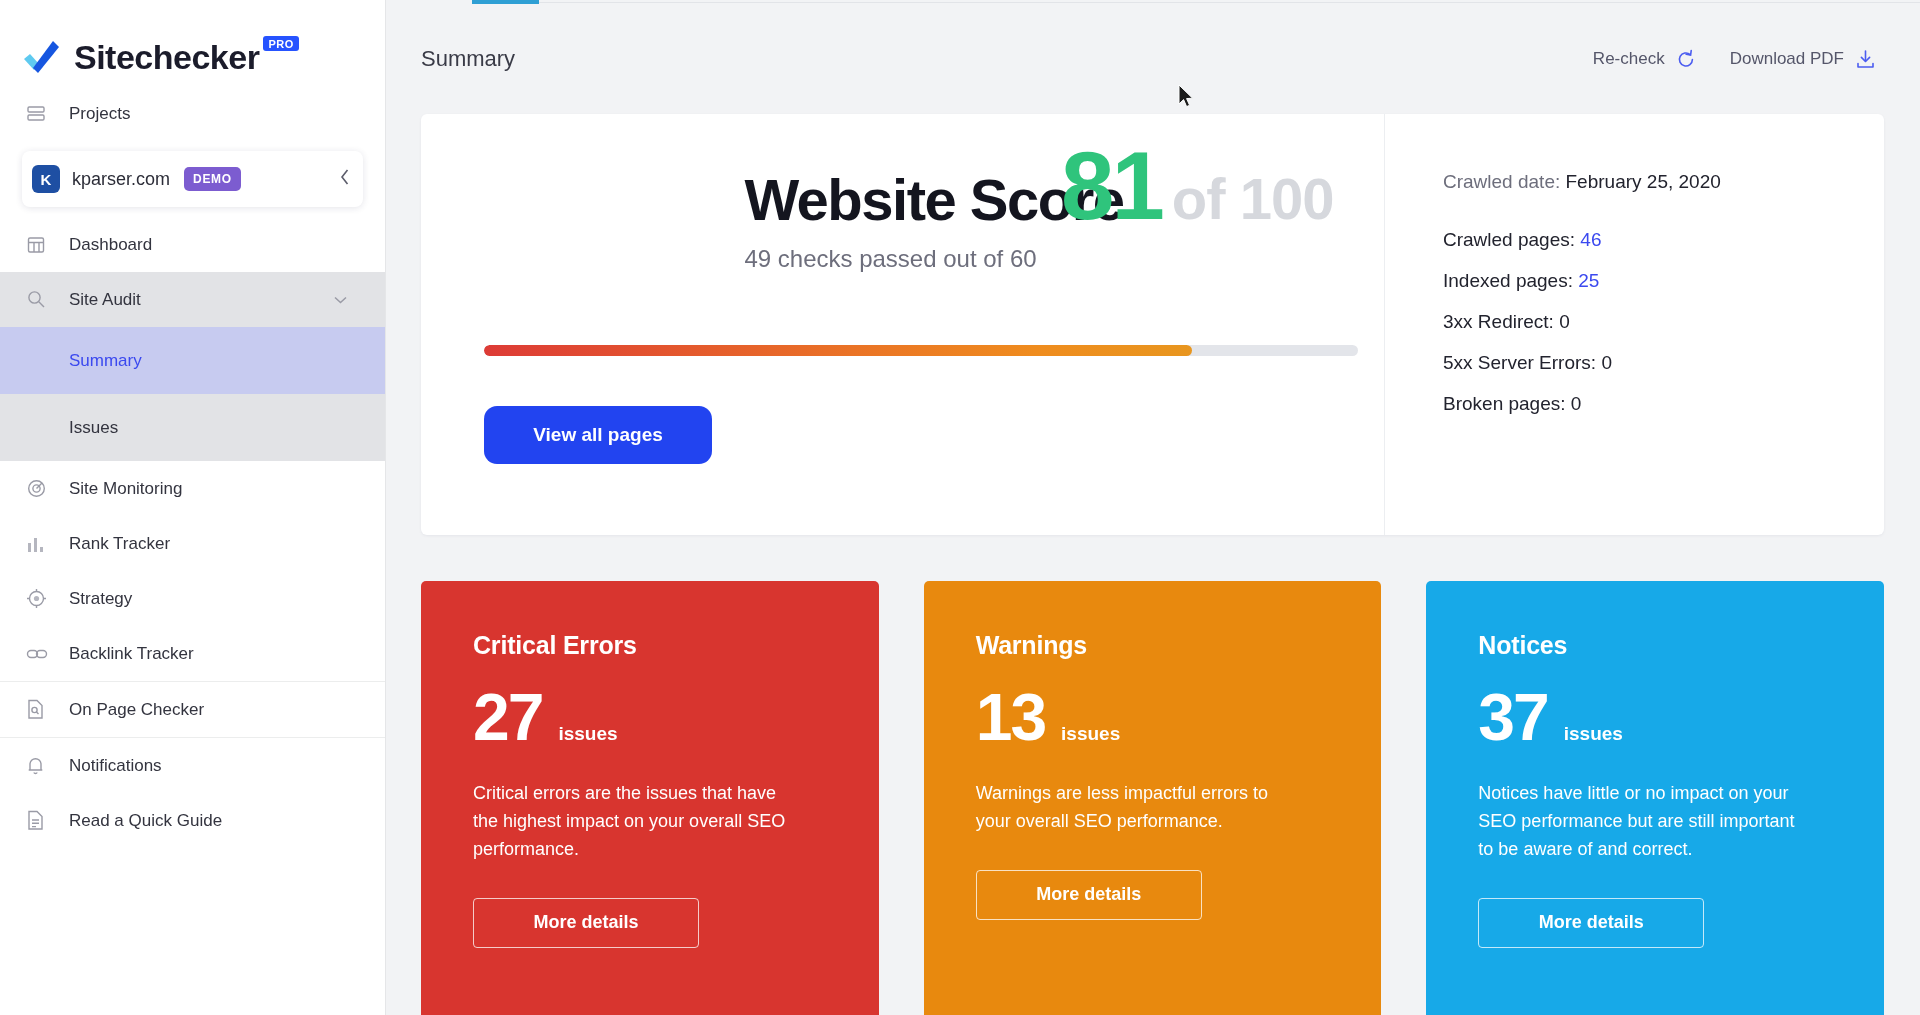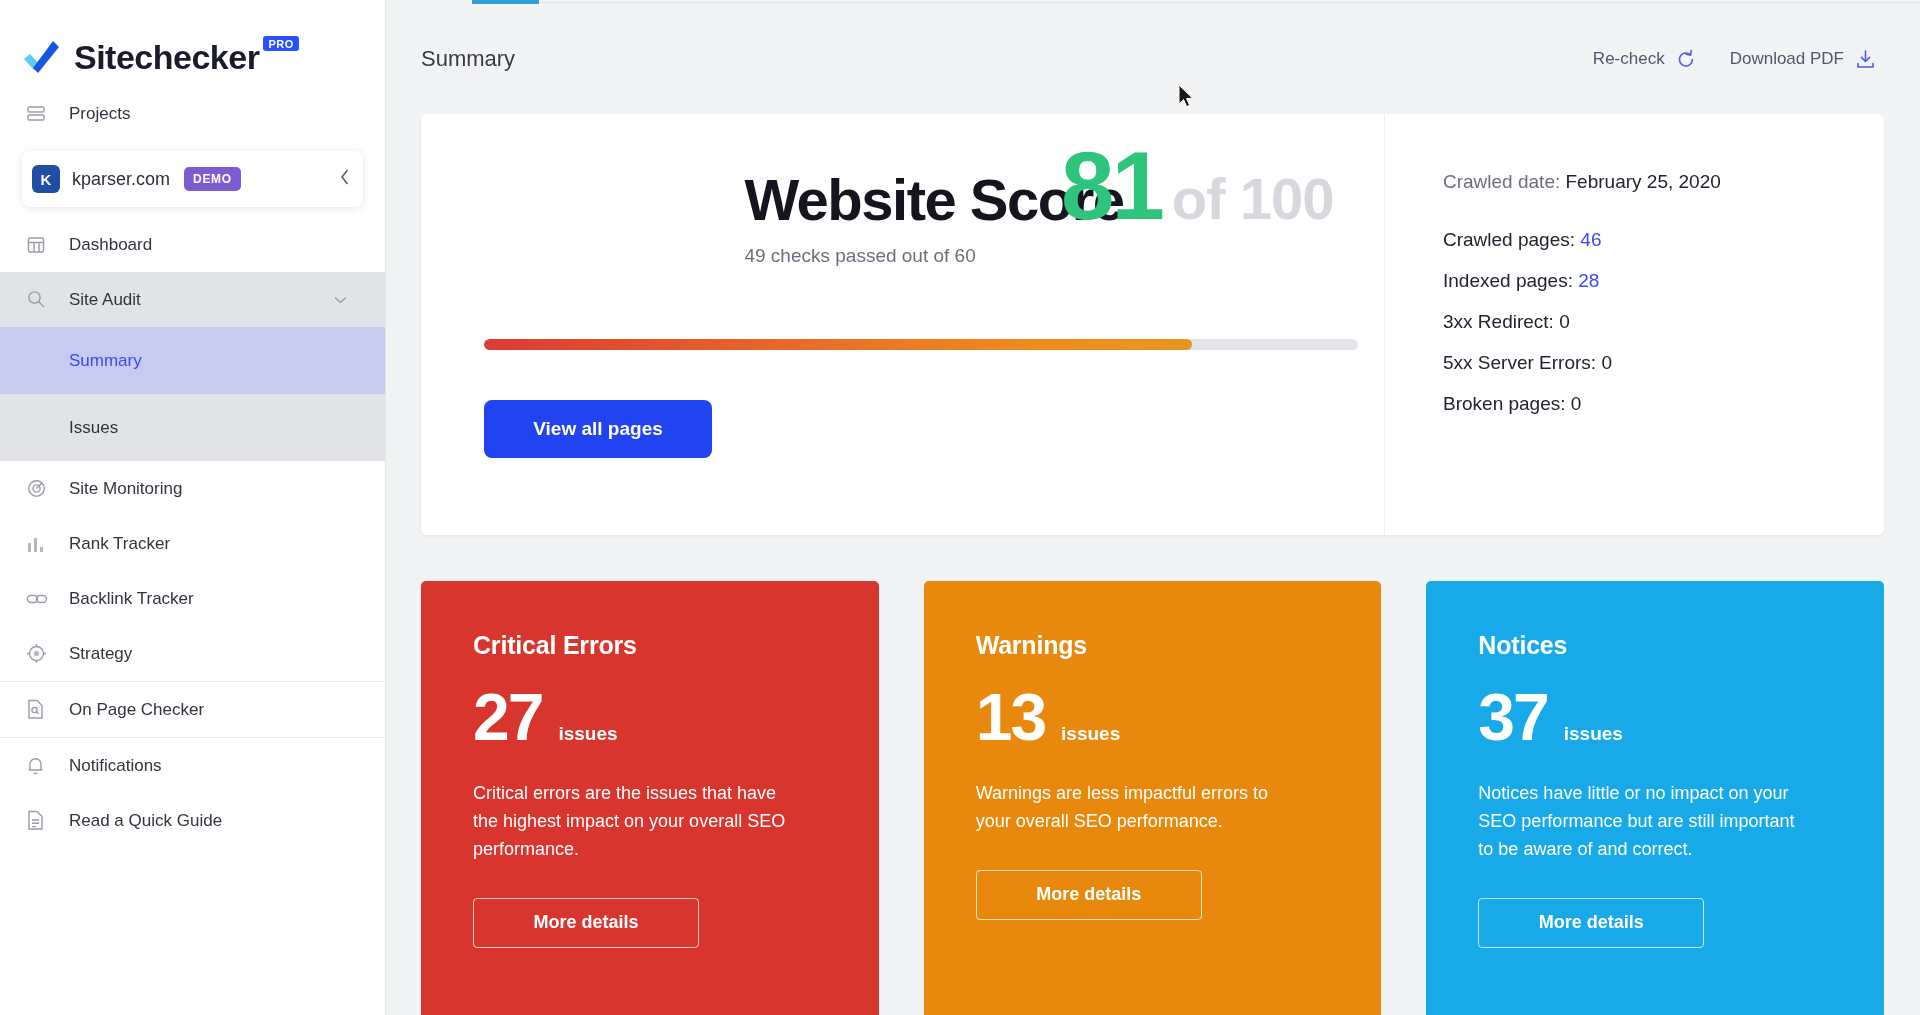--- a/index.html
+++ b/index.html
@@ -128,21 +128,21 @@
     height: 421px;
     display: flex;
     box-shadow: 0 1px 3px rgba(20,25,60,0.06);
   }
   .score-left { flex: 1; padding: 57px 0 0 63px; position: relative; }
   .score-title-row { display: flex; align-items: flex-start; justify-content: center; }
   .score-h1 {
     font-size: 58px; font-weight: 700; color: #14151f;
     letter-spacing: -1.5px; line-height: 1;
   }
-  .score-sub { font-size: 19px; color: #6d6e7c; margin-top: 16px; }
+  .score-sub { font-size: 24px; color: #6d6e7c; margin-top: 16px; }
   .score-big-wrap {
     position: absolute; left: 640px; top: 24px;
     display: flex; align-items: baseline;
   }
   .score-big { font-size: 96px; font-weight: 700; color: #2fc47c; letter-spacing: -3px; line-height: 1;}
   .score-of { font-size: 58px; font-weight: 700; color: #d6d8dd; letter-spacing: -1px; margin-left: 10px;}
   .progress-outer {
     margin-top: 72px;
     width: 874px; height: 11px;
     background: #e3e5ea; border-radius: 6px;
@@ -151,21 +151,21 @@
   .progress-fill {
     height: 11px; border-radius: 6px;
     background: linear-gradient(90deg,#dd3b36 0%,#e2512f 22%,#ea7326 52%,#ef8c1e 78%,#e8961f 100%);
   }
   .view-btn {
     margin-top: 50px;
     display: inline-flex; align-items: center; justify-content: center;
     background: #2244f0; color: #fff;
     font-size: 19px; font-weight: 700;
     width: 228px; height: 58px;
-    border-radius: 8px; cursor: pointer;
+    border-radius: 13px; cursor: pointer;
     border: none;
   }
   .score-right {
     flex: 0 0 500px;
     border-left: 1px solid #eceef1;
     padding: 57px 0 0 58px;
   }
   .crawl-date { font-size: 19px; color: #6d6e7c; margin-bottom: 36px; }
   .crawl-date b { color: #22232e; font-weight: 400; }
   .stat-line { font-size: 19px; color: #22232e; margin-bottom: 19px; }
@@ -296,37 +296,37 @@
           <rect x="2" y="9" width="3" height="9" fill="#b5b6bf"></rect>
           <rect x="8" y="4" width="3" height="14" fill="#b5b6bf"></rect>
           <rect x="14" y="13" width="3" height="5" fill="#b5b6bf"></rect>
         </svg>
       </span>
       <span class="nav-label">Rank Tracker</span>
     </div>
 
     <div class="nav-item">
       <span class="nav-icon">
-        <svg width="22" height="20" viewBox="0 0 22 20" fill="none" stroke="#9a9ba6" stroke-width="1.4">
-          <rect x="1.5" y="6.5" width="10" height="7" rx="3.5"></rect>
-          <rect x="10.5" y="6.5" width="10" height="7" rx="3.5"></rect>
-        </svg>
-      </span>
-      <span class="nav-label">Backlink Tracker</span>
-    </div>
-
-    <div class="nav-item">
-      <span class="nav-icon">
         <svg width="21" height="21" viewBox="0 0 21 21" fill="none" stroke="#9a9ba6" stroke-width="1.4">
           <circle cx="10.5" cy="10.5" r="7"></circle>
           <circle cx="10.5" cy="10.5" r="2.6" fill="#b5b6bf" stroke="none"></circle>
           <path d="M10.5 1 V3.5 M10.5 17.5 V20 M1 10.5 H3.5 M17.5 10.5 H20"></path>
         </svg>
       </span>
       <span class="nav-label">Strategy</span>
+    </div>
+
+    <div class="nav-item">
+      <span class="nav-icon">
+        <svg width="22" height="20" viewBox="0 0 22 20" fill="none" stroke="#9a9ba6" stroke-width="1.4">
+          <rect x="1.5" y="6.5" width="10" height="7" rx="3.5"></rect>
+          <rect x="10.5" y="6.5" width="10" height="7" rx="3.5"></rect>
+        </svg>
+      </span>
+      <span class="nav-label">Backlink Tracker</span>
     </div>
 
     <div class="nav-divider"></div>
 
     <div class="nav-item">
       <span class="nav-icon">
         <svg width="19" height="21" viewBox="0 0 19 21" fill="none" stroke="#9a9ba6" stroke-width="1.4">
           <path d="M3 1.5 H11 L16 6.5 V19 H3 Z"></path>
           <circle cx="8.5" cy="11" r="2.6"></circle>
           <path d="M10.5 13 L12.5 15"></path>
@@ -413,21 +413,21 @@
         <div class="crawl-date">
           <span>Crawled date:</span>
           <b>February 25, 2020</b>
         </div>
         <div class="stat-line">
           <span>Crawled pages:</span>
           <span class="v-link">46</span>
         </div>
         <div class="stat-line">
           <span>Indexed pages:</span>
-          <span class="v-link">28</span>
+          <span class="v-link">25</span>
         </div>
         <div class="stat-line">
           <span>3xx Redirect:</span>
           <span class="v-plain">0</span>
         </div>
         <div class="stat-line">
           <span>5xx Server Errors:</span>
           <span class="v-plain">0</span>
         </div>
         <div class="stat-line">

